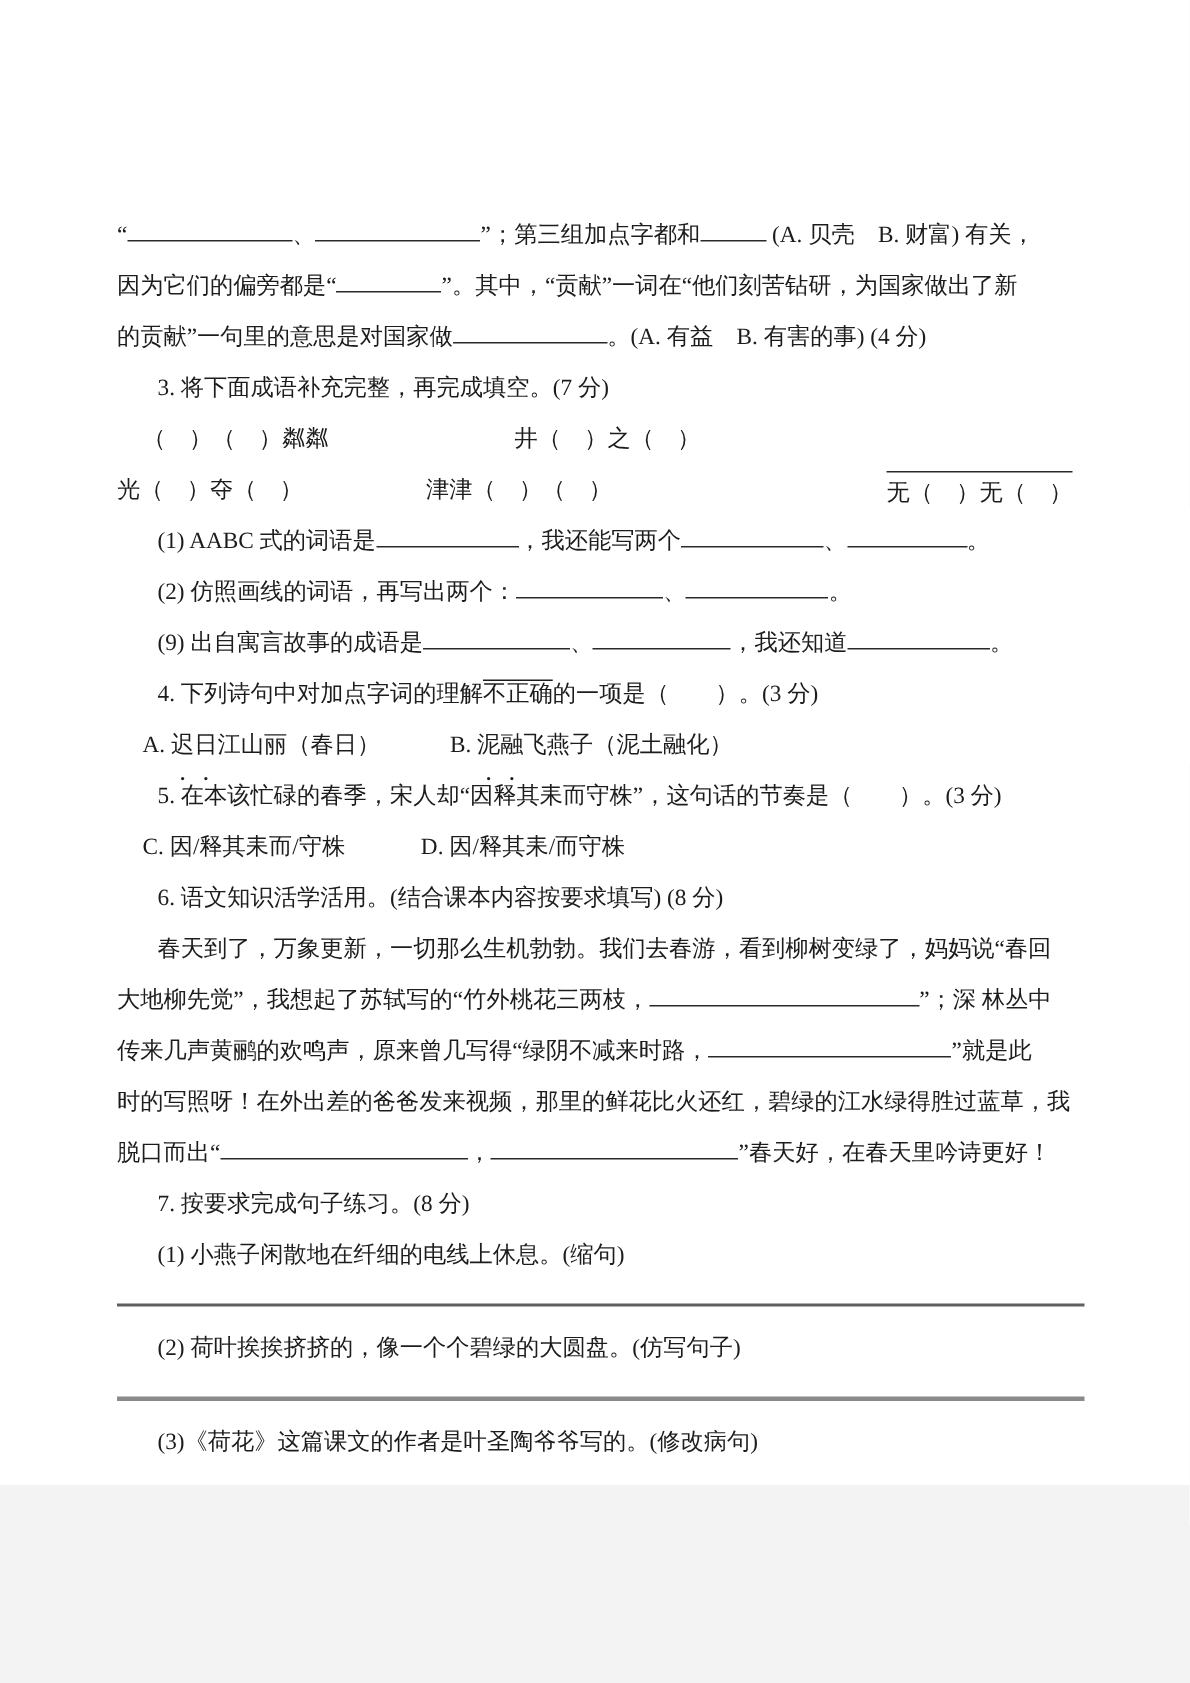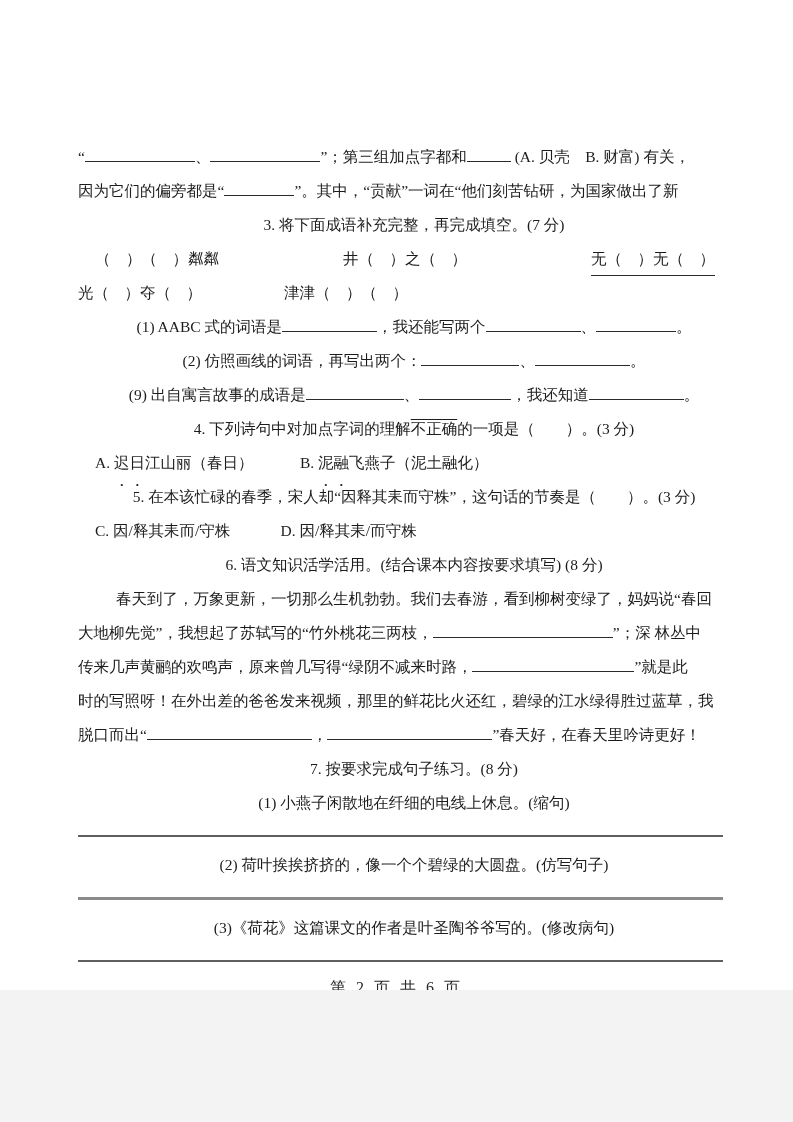--- a/index.html
+++ b/index.html
@@ -18,32 +18,32 @@
   .doc{
     padding:140px 70px 0 78px;
     font-size:15.5px;
   }
   .line{
     height:34px;
     line-height:34px;
     white-space:nowrap;
   }
   .ind1{padding-left:17px;gap:48px;}
-  .ind2{padding-left:27px;text-align:center;}
+  .ind2{padding-left:27px;}
   .blank{
     display:inline-block;
     height:15px;
     border-bottom:1.5px solid #2a2a2a;
     vertical-align:baseline;
   }
   .ovl{text-decoration:overline;}
   .ul{border-bottom:1.5px solid #2a2a2a;padding-bottom:2px;}
   .cols{display:flex;}
   .col{width:206px;}
-  .col.ul{width:auto;margin-right:8px;}
+  .col.ul{width:auto;margin-right:8px;margin-top:36px;}
   .dots{display:inline-block;}
   .dotchar{position:relative;display:inline-block;}
   .dotchar::after{
     content:"\2022";
     position:absolute;left:50%;transform:translateX(-50%);
     bottom:-8px;
     font-size:9px;line-height:6px;color:#1c1c1c;
   }
   .rule{
     height:0;
@@ -59,20 +59,21 @@
     color:#2a2a2a;
   }
 </style>
 </head>
 <body>
 
 <div class="page">
   <div class="doc">
       <div class="line"><span>“</span><span class="blank" style="width: 110px;"></span><span>、</span><span class="blank" style="width: 110px;"></span><span>”；第三组加点字都和</span><span class="blank" style="width: 44px;"></span><span> (A. 贝壳　B. 财富) 有关，</span></div>
       <div class="line"><span>因为它们的偏旁都是“</span><span class="blank" style="width: 70px;"></span><span>”。其中，“贡献”一词在“他们刻苦钻研，为国家做出了新</span></div>
+      <div class="line"><span>的贡献”一句里的意思是对国家做</span><span class="blank" style="width: 103px;"></span><span>。(A. 有益　B. 有害的事) (4 分)</span></div>
       <div class="line ind2"><span>3. 将下面成语补充完整，再完成填空。(7 分)</span></div>
       <div class="line ind1 cols">
         <span class="col">（　）（　）粼粼</span>
         <span class="col">井（　）之（　）</span>
         <span class="col ul">无（　）无（　）</span>
       </div>
       <div class="line cols">
         <span class="col">光（　）夺（　）</span>
         <span class="col">津津（　）（　）</span>
       </div>

